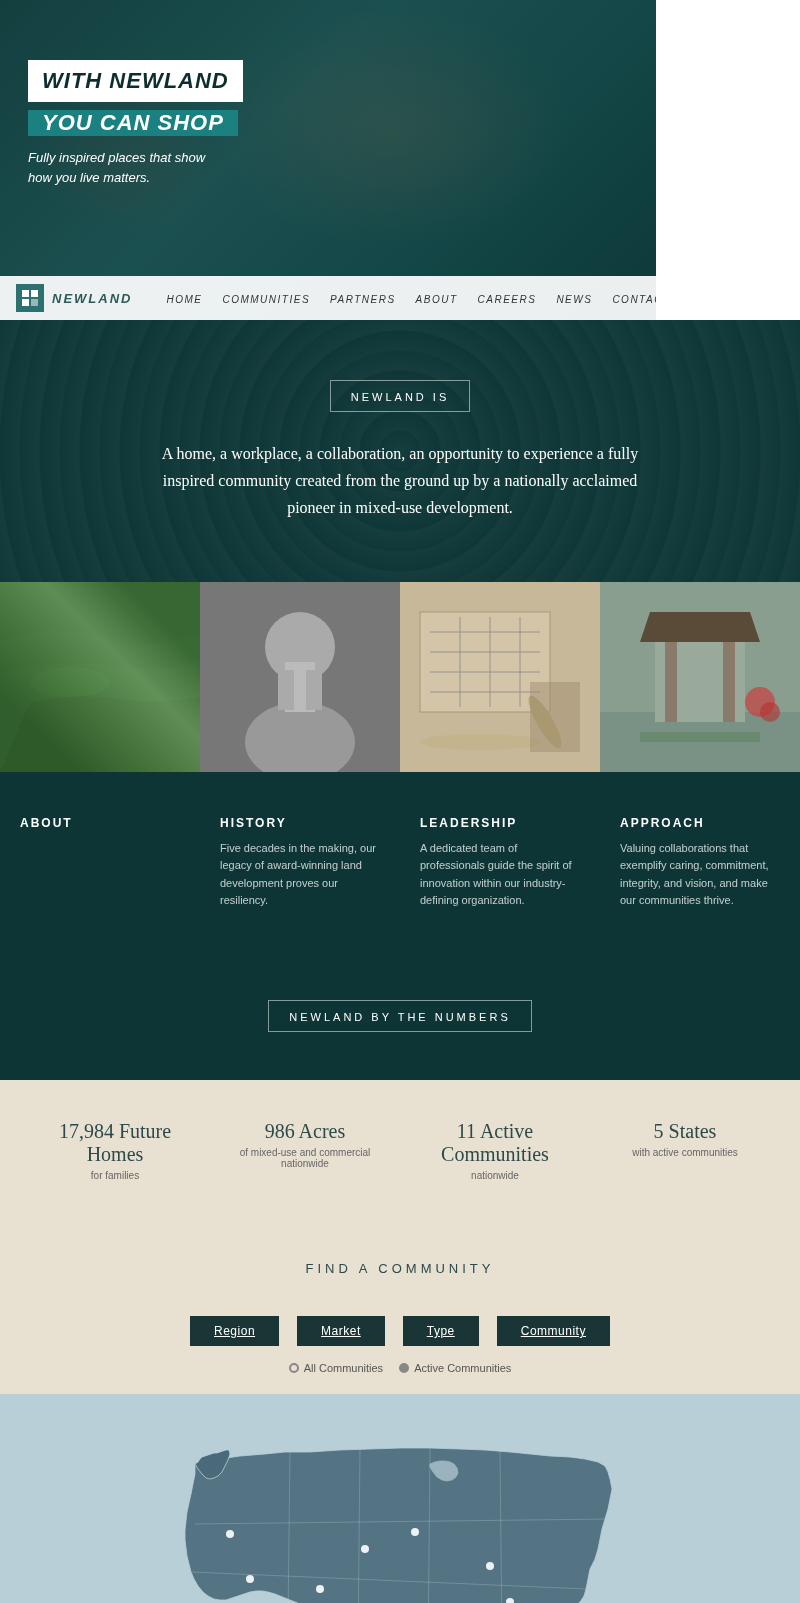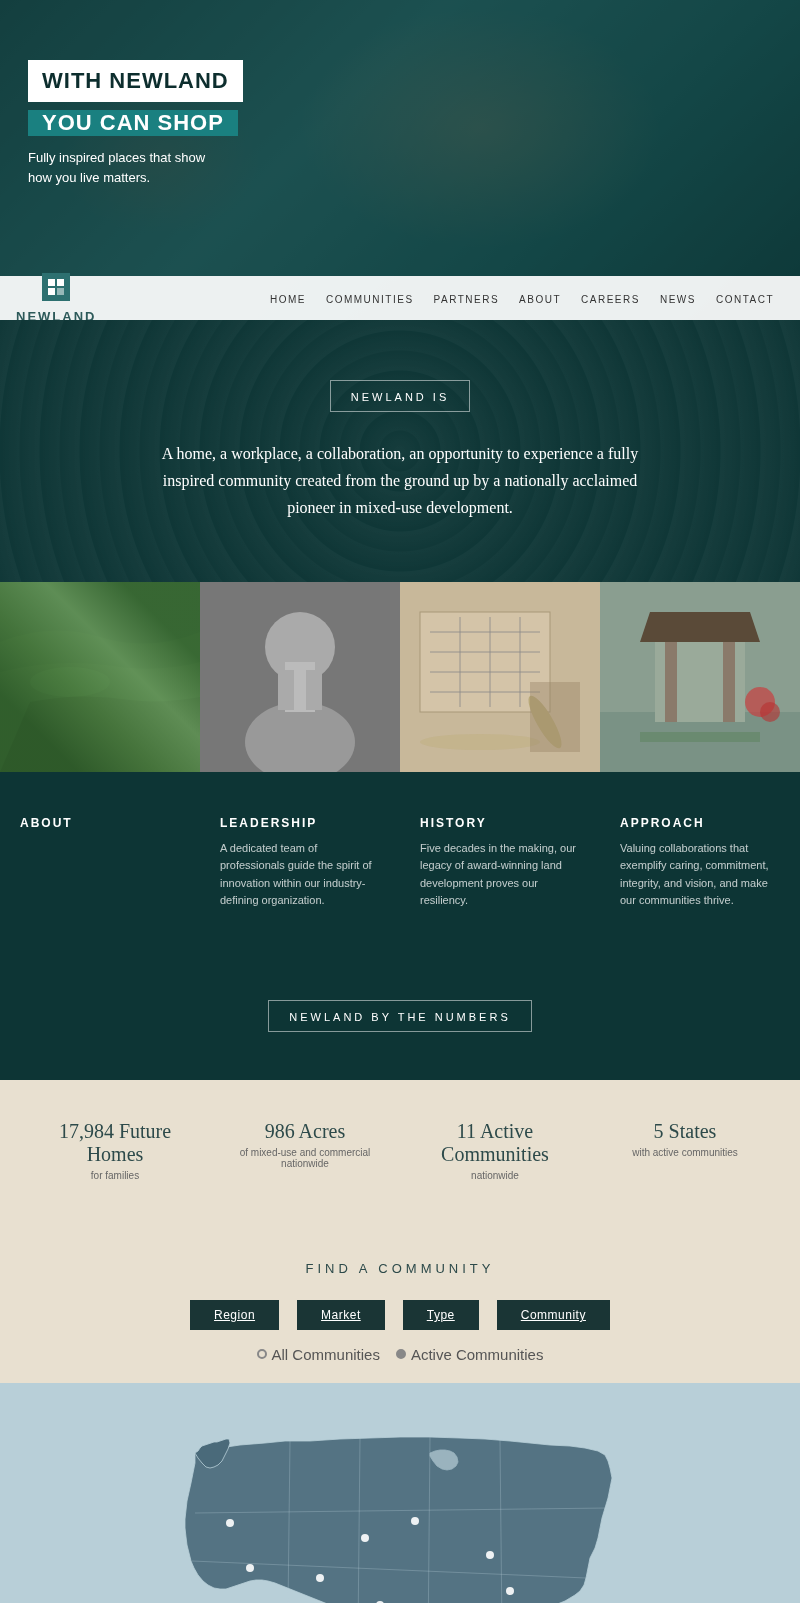--- a/index.html
+++ b/index.html
@@ -1,24 +1,25 @@
 <!DOCTYPE html>
 <html><head>
   <meta charset="utf-8">
   <style>
     * { margin: 0; padding: 0; box-sizing: border-box; }
     body { font-family: 'Georgia', serif; width: 800px; overflow-x: hidden; }
 
     
     .hero {
       position: relative;
-      width: 800px;
+      width: 656px;
       height: 320px;
       background: linear-gradient(135deg, #1a4a4a 0%, #2d7070 40%, #1a5a5a 70%, #0d3a3a 100%);
       overflow: hidden;
+      font-style: italic;
     }
     .hero-overlay {
       position: absolute;
       inset: 0;
       background: rgba(15, 55, 55, 0.55);
     }
     .hero-people {
       position: absolute;
       inset: 0;
       background: 
@@ -74,21 +75,20 @@
       display: flex;
       align-items: center;
       padding: 0 16px;
       height: 44px;
     }
     .nav-logo {
       display: flex;
       align-items: center;
       gap: 8px;
       margin-right: 24px;
-      flex-direction: column;
     }
     .nav-logo-icon {
       width: 28px;
       height: 28px;
       background: #2d7070;
       display: flex;
       align-items: center;
       justify-content: center;
     }
     .nav-logo-icon svg {
@@ -269,21 +269,21 @@
       background: #e8e0d0;
       padding: 40px 20px 20px;
       text-align: center;
     }
     .find-title {
       font-family: Arial, sans-serif;
       font-size: 13px;
       letter-spacing: 4px;
       color: #2d4a4a;
       text-transform: uppercase;
-      margin-bottom: 24px;
+      margin-bottom: 40px;
     }
     .filter-tabs {
       display: flex;
       justify-content: center;
       gap: 18px;
       margin-bottom: 16px;
     }
     .filter-tab {
       background: #1a3535;
       color: #fff;
@@ -294,21 +294,21 @@
       border: none;
       text-decoration: underline;
       letter-spacing: 0.5px;
     }
     .filter-options {
       display: flex;
       justify-content: center;
       align-items: center;
       gap: 16px;
       font-family: Arial, sans-serif;
-      font-size: 15px;
+      font-size: 11px;
       color: #555;
       margin-bottom: 0;
     }
     .filter-option {
       display: flex;
       align-items: center;
       gap: 5px;
     }
     .radio-dot {
       width: 10px;
@@ -434,26 +434,26 @@
       <circle cx="170" cy="130" r="10" fill="#b83030" opacity="0.6"></circle>
     </svg>
   </div>
 </div>
 
 <div class="info-cards">
   <div class="info-card">
     <h3>ABOUT</h3>
   </div>
   <div class="info-card">
+    <h3>HISTORY</h3>
+    <p>Five decades in the making, our legacy of award-winning land development proves our resiliency.</p>
+  </div>
+  <div class="info-card">
     <h3>LEADERSHIP</h3>
     <p>A dedicated team of professionals guide the spirit of innovation within our industry-defining organization.</p>
-  </div>
-  <div class="info-card">
-    <h3>HISTORY</h3>
-    <p>Five decades in the making, our legacy of award-winning land development proves our resiliency.</p>
   </div>
   <div class="info-card">
     <h3>APPROACH</h3>
     <p>Valuing collaborations that exemplify caring, commitment, integrity, and vision, and make our communities thrive.</p>
   </div>
 </div>
 
 <div class="numbers-section">
   <div class="numbers-badge">
     <span>NEWLAND BY THE NUMBERS</span>

